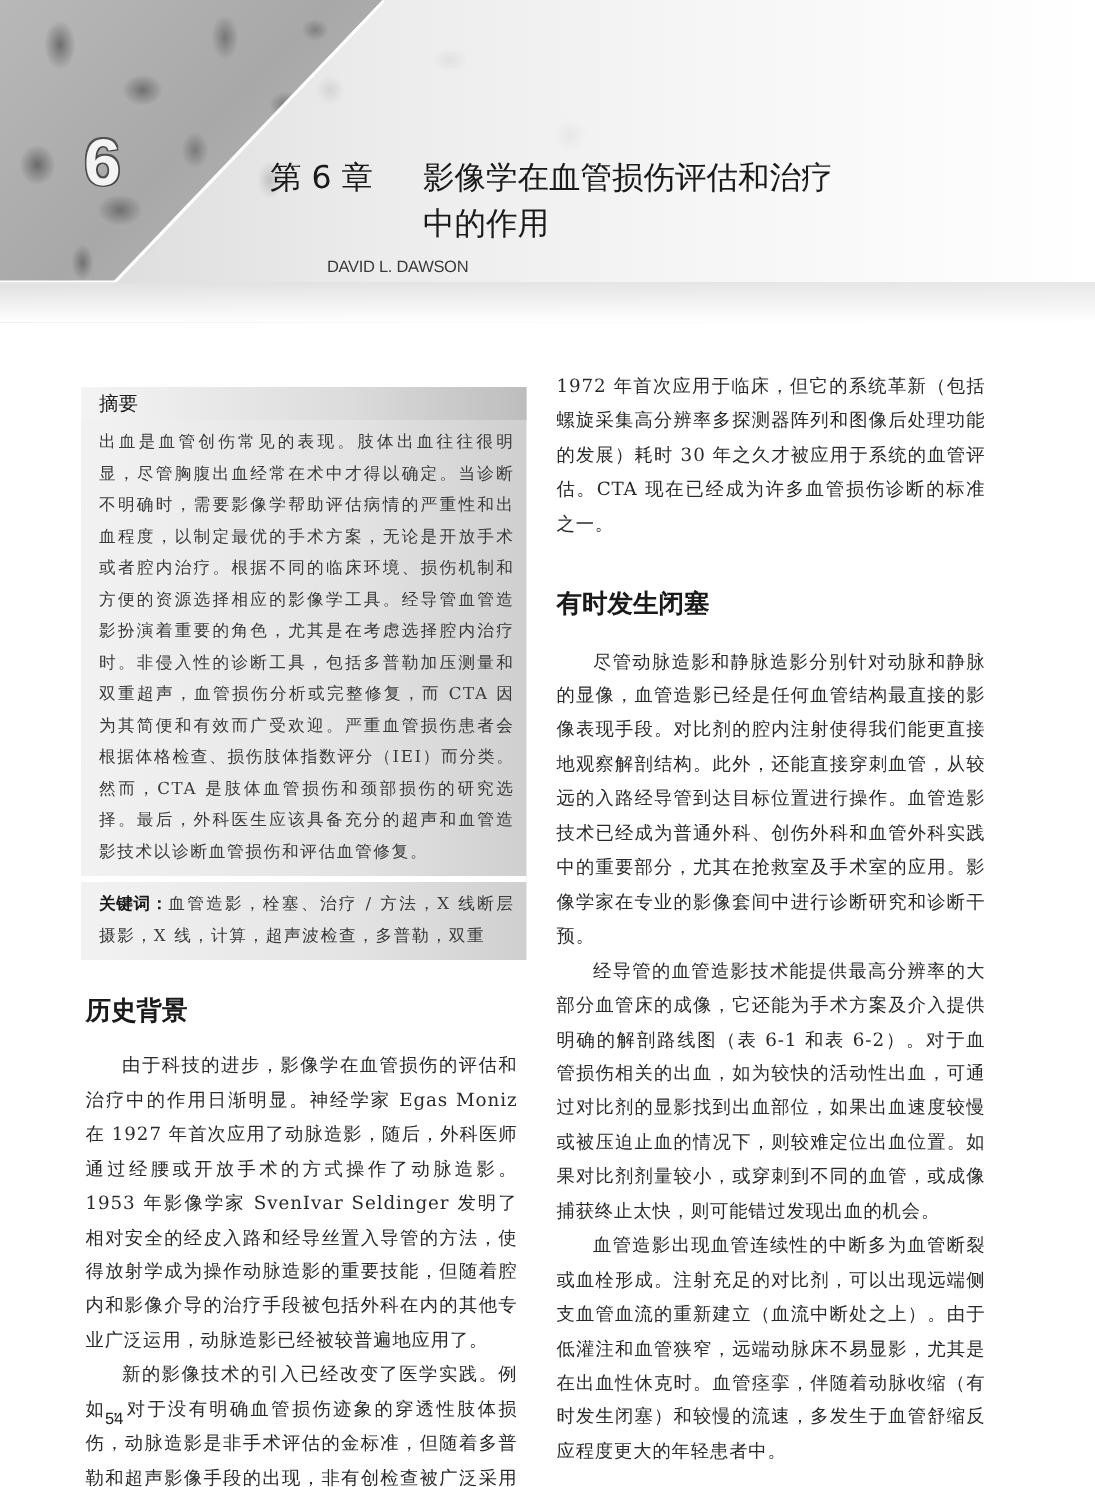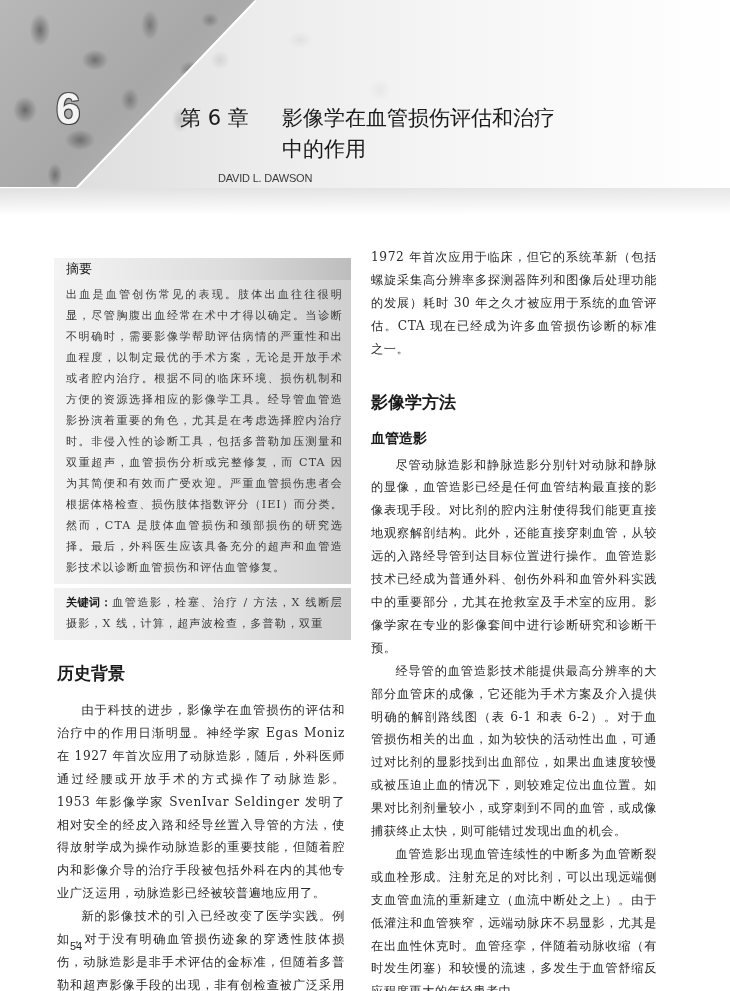--- a/index.html
+++ b/index.html
@@ -137,21 +137,20 @@
   </div>
 
   <div class="section-title" style="margin-top:22px; margin-bottom:14px;">历史背景</div>
   <p class="para indent">由于科技的进步，影像学在血管损伤的评估和治疗中的作用日渐明显。神经学家 Egas Moniz 在 1927 年首次应用了动脉造影，随后，外科医师通过经腰或开放手术的方式操作了动脉造影。1953 年影像学家 SvenIvar Seldinger 发明了相对安全的经皮入路和经导丝置入导管的方法，使得放射学成为操作动脉造影的重要技能，但随着腔内和影像介导的治疗手段被包括外科在内的其他专业广泛运用，动脉造影已经被较普遍地应用了。</p>
   <p class="para indent">新的影像技术的引入已经改变了医学实践。例如，对于没有明确血管损伤迹象的穿透性肢体损伤，动脉造影是非手术评估的金标准，但随着多普勒和超声影像手段的出现，非有创检查被广泛采用（结合一些阴性的动脉造影检查）。CT 扫描在</p>
 </div>
 
 <div class="col-right">
   <p class="para">1972 年首次应用于临床，但它的系统革新（包括螺旋采集高分辨率多探测器阵列和图像后处理功能的发展）耗时 30 年之久才被应用于系统的血管评估。CTA 现在已经成为许多血管损伤诊断的标准之一。</p>
 
-  <div class="section-title" style="margin-top:30px; margin-bottom:16px;">影像学方法</div>
-  <div class="subsection-title" style="margin-bottom:6px;">血管造影</div>
+  <div class="section-title" style="margin-top:30px; margin-bottom:16px;">有时发生闭塞</div>
   <p class="para indent">尽管动脉造影和静脉造影分别针对动脉和静脉的显像，血管造影已经是任何血管结构最直接的影像表现手段。对比剂的腔内注射使得我们能更直接地观察解剖结构。此外，还能直接穿刺血管，从较远的入路经导管到达目标位置进行操作。血管造影技术已经成为普通外科、创伤外科和血管外科实践中的重要部分，尤其在抢救室及手术室的应用。影像学家在专业的影像套间中进行诊断研究和诊断干预。</p>
   <p class="para indent">经导管的血管造影技术能提供最高分辨率的大部分血管床的成像，它还能为手术方案及介入提供明确的解剖路线图（表 6-1 和表 6-2）。对于血管损伤相关的出血，如为较快的活动性出血，可通过对比剂的显影找到出血部位，如果出血速度较慢或被压迫止血的情况下，则较难定位出血位置。如果对比剂剂量较小，或穿刺到不同的血管，或成像捕获终止太快，则可能错过发现出血的机会。</p>
   <p class="para indent">血管造影出现血管连续性的中断多为血管断裂或血栓形成。注射充足的对比剂，可以出现远端侧支血管血流的重新建立（血流中断处之上）。由于低灌注和血管狭窄，远端动脉床不易显影，尤其是在出血性休克时。血管痉挛，伴随着动脉收缩（有时发生闭塞）和较慢的流速，多发生于血管舒缩反应程度更大的年轻患者中。</p>
 
 </div>
 
 <div class="page-number">54</div>
 
 </body></html>

